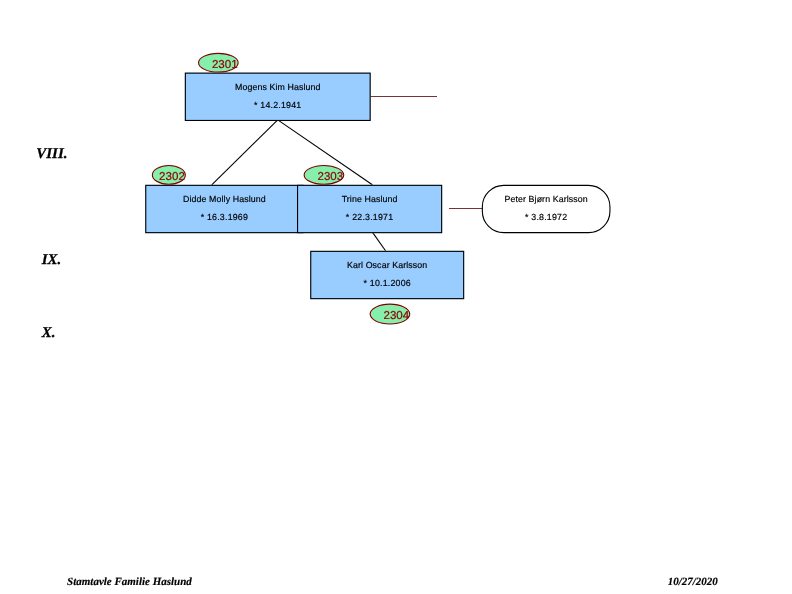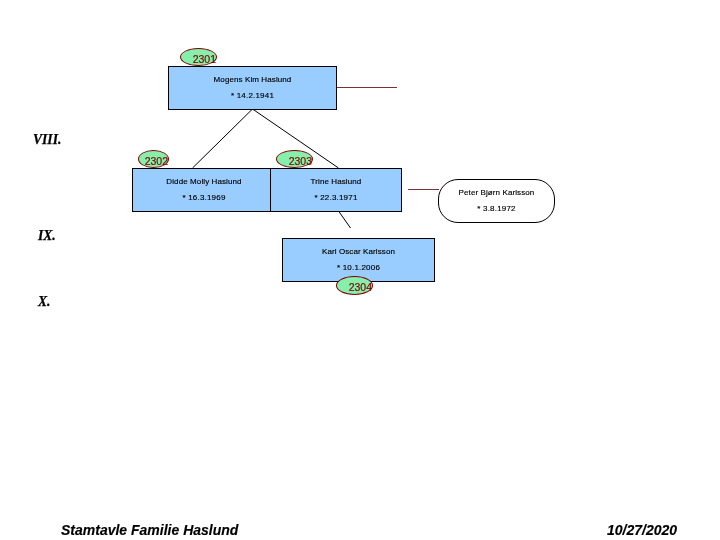--- a/index.html
+++ b/index.html
@@ -14,22 +14,22 @@
   .pbox{position:absolute;border:1px solid #000000;box-sizing:border-box;background:#ffffff;}
   .pbox.blue{background:#99ccff;}
   .pbox.white{background:#ffffff;}
   .pname,.pdate{position:absolute;left:0;right:0;text-align:center;
         font-size:8px;line-height:9px;color:#000000;white-space:nowrap;}
   .pname{top:8px;letter-spacing:0.1px;-webkit-text-stroke:0.15px #000000;}
   .pdate{top:24px;letter-spacing:0.2px;-webkit-text-stroke:0.15px #000000;}
   .tag{position:absolute;background:#86efac;border:1px solid #800000;border-radius:50%;
        box-sizing:border-box;font-size:10.5px;line-height:11px;color:#8b0000;
        text-align:right;padding-top:4.5px;-webkit-text-stroke:0.2px #8b0000;}
-  .footer{position:absolute;font-family:Liberation Sans, sans-serif;font-weight:bold;
-       font-style:italic;font-size:14px;line-height:10px;color:#000000;white-space:nowrap;
+  .footer{position:absolute;font-family:Liberation Serif, serif;font-weight:bold;
+       font-style:italic;font-size:10px;line-height:10px;color:#000000;white-space:nowrap;
        -webkit-text-stroke:0.15px #000000;}
   .footer-left{left:61px;top:525px;}
   .footer-right{left:607px;top:525px;}
 </style>
 </head>
 <body>
 
 <div id="chart">
 
   <svg class="edges" viewBox="0 0 720 540">
@@ -53,25 +53,25 @@
     <div class="pdate">* 14.2.1941</div>
   </div>
   <div class="pbox blue" style="left: 132px; top: 168px; width: 144px; height: 44px;">
     <div class="pname">Didde Molly Haslund</div>
     <div class="pdate">* 16.3.1969</div>
   </div>
   <div class="pbox blue" style="left: 270px; top: 168px; width: 132px; height: 44px;">
     <div class="pname">Trine Haslund</div>
     <div class="pdate">* 22.3.1971</div>
   </div>
-  <div class="pbox white" style="left: 438px; top: 179px; width: 117px; height: 44px; border-radius: 20px;">
+  <div class="pbox white" style="left: 438px; top: 168px; width: 117px; height: 44px; border-radius: 20px;">
     <div class="pname">Peter Bjørn Karlsson</div>
     <div class="pdate">* 3.8.1972</div>
   </div>
-  <div class="pbox blue" style="left: 282px; top: 228px; width: 153px; height: 44px; margin-top: 10px;">
+  <div class="pbox blue" style="left: 282px; top: 228px; width: 140px; height: 44px;">
     <div class="pname">Karl Oscar Karlsson</div>
     <div class="pdate">* 10.1.2006</div>
   </div>
 
   <div class="tag" style="left: 180px; top: 48px; width: 37px; height: 18px;">2301</div>
   <div class="tag" style="left: 138px; top: 150px; width: 31px; height: 18px;">2302</div>
   <div class="tag" style="left: 276px; top: 150px; width: 37px; height: 18px;">2303</div>
   <div class="tag" style="left: 336px; top: 276px; width: 37px; height: 19px;">2304</div>
 
   <div class="footer footer-left">Stamtavle Familie Haslund</div>

